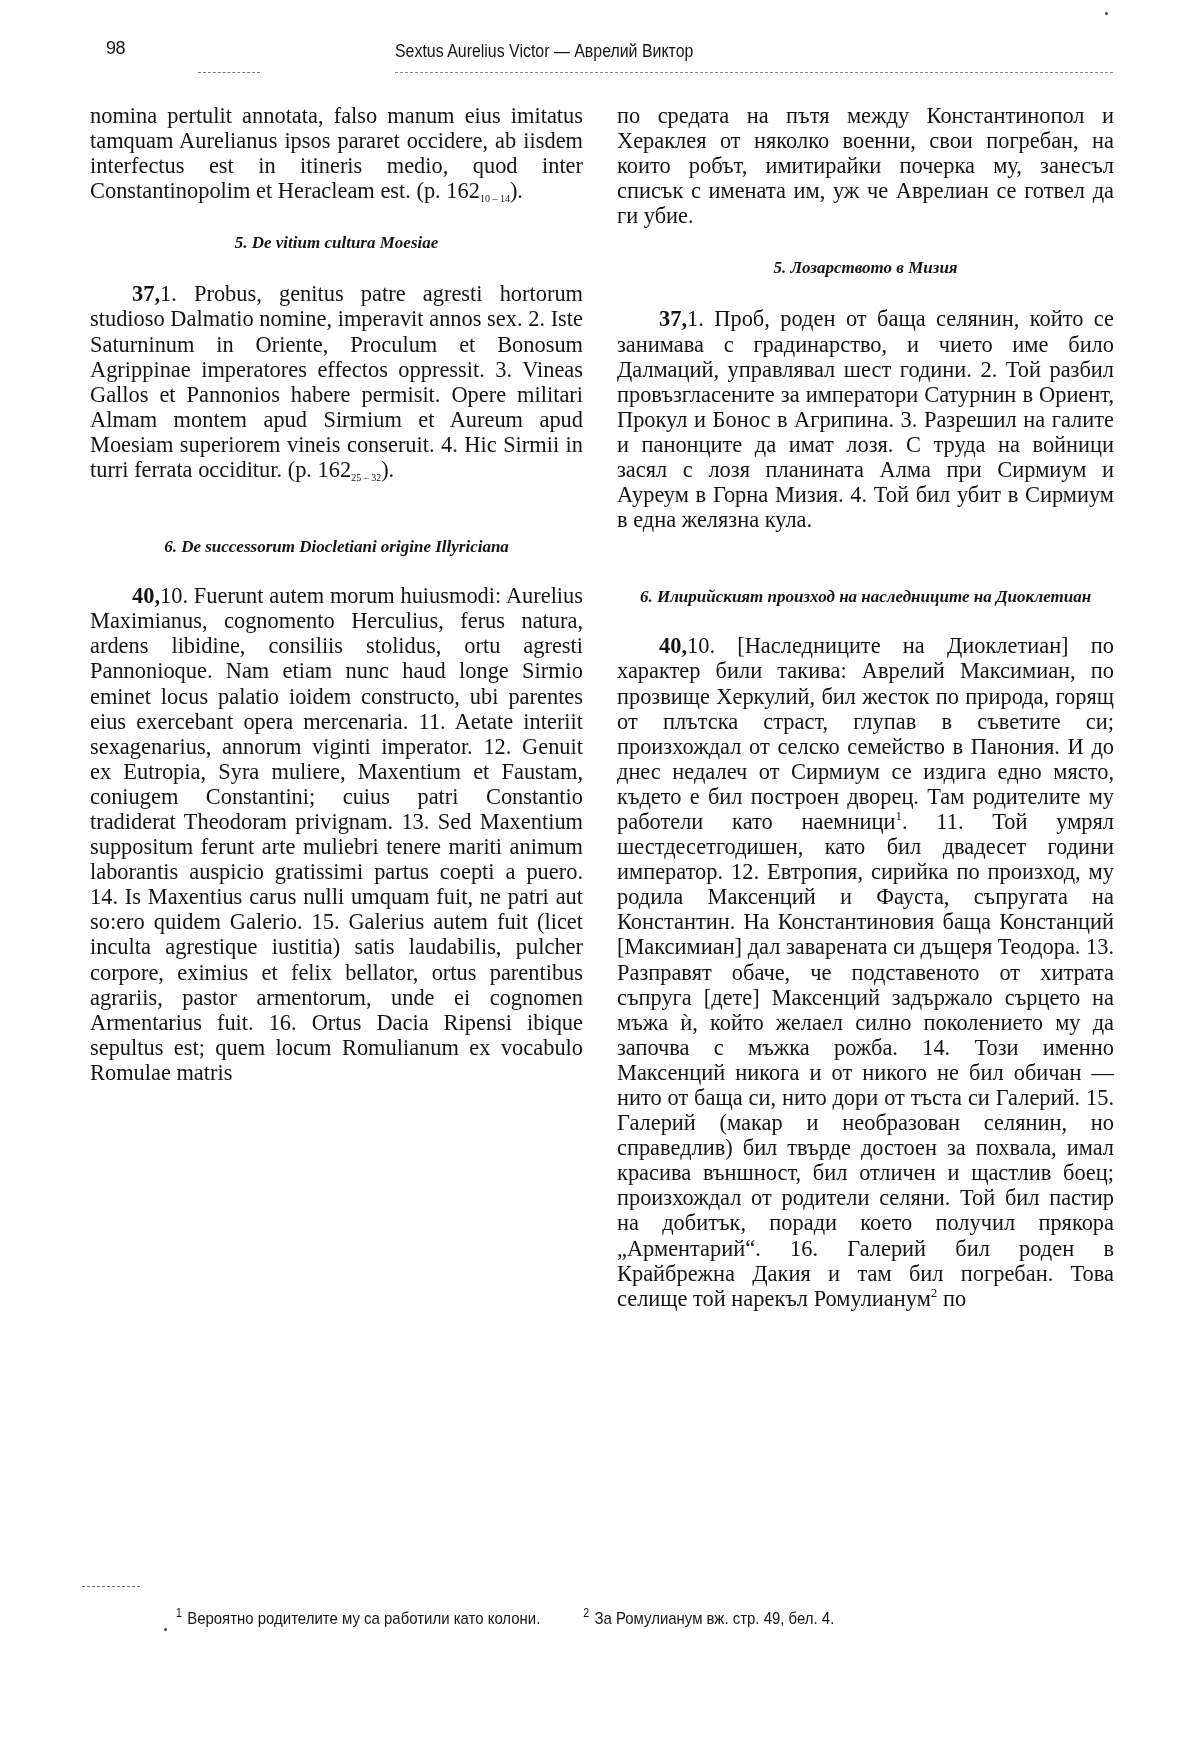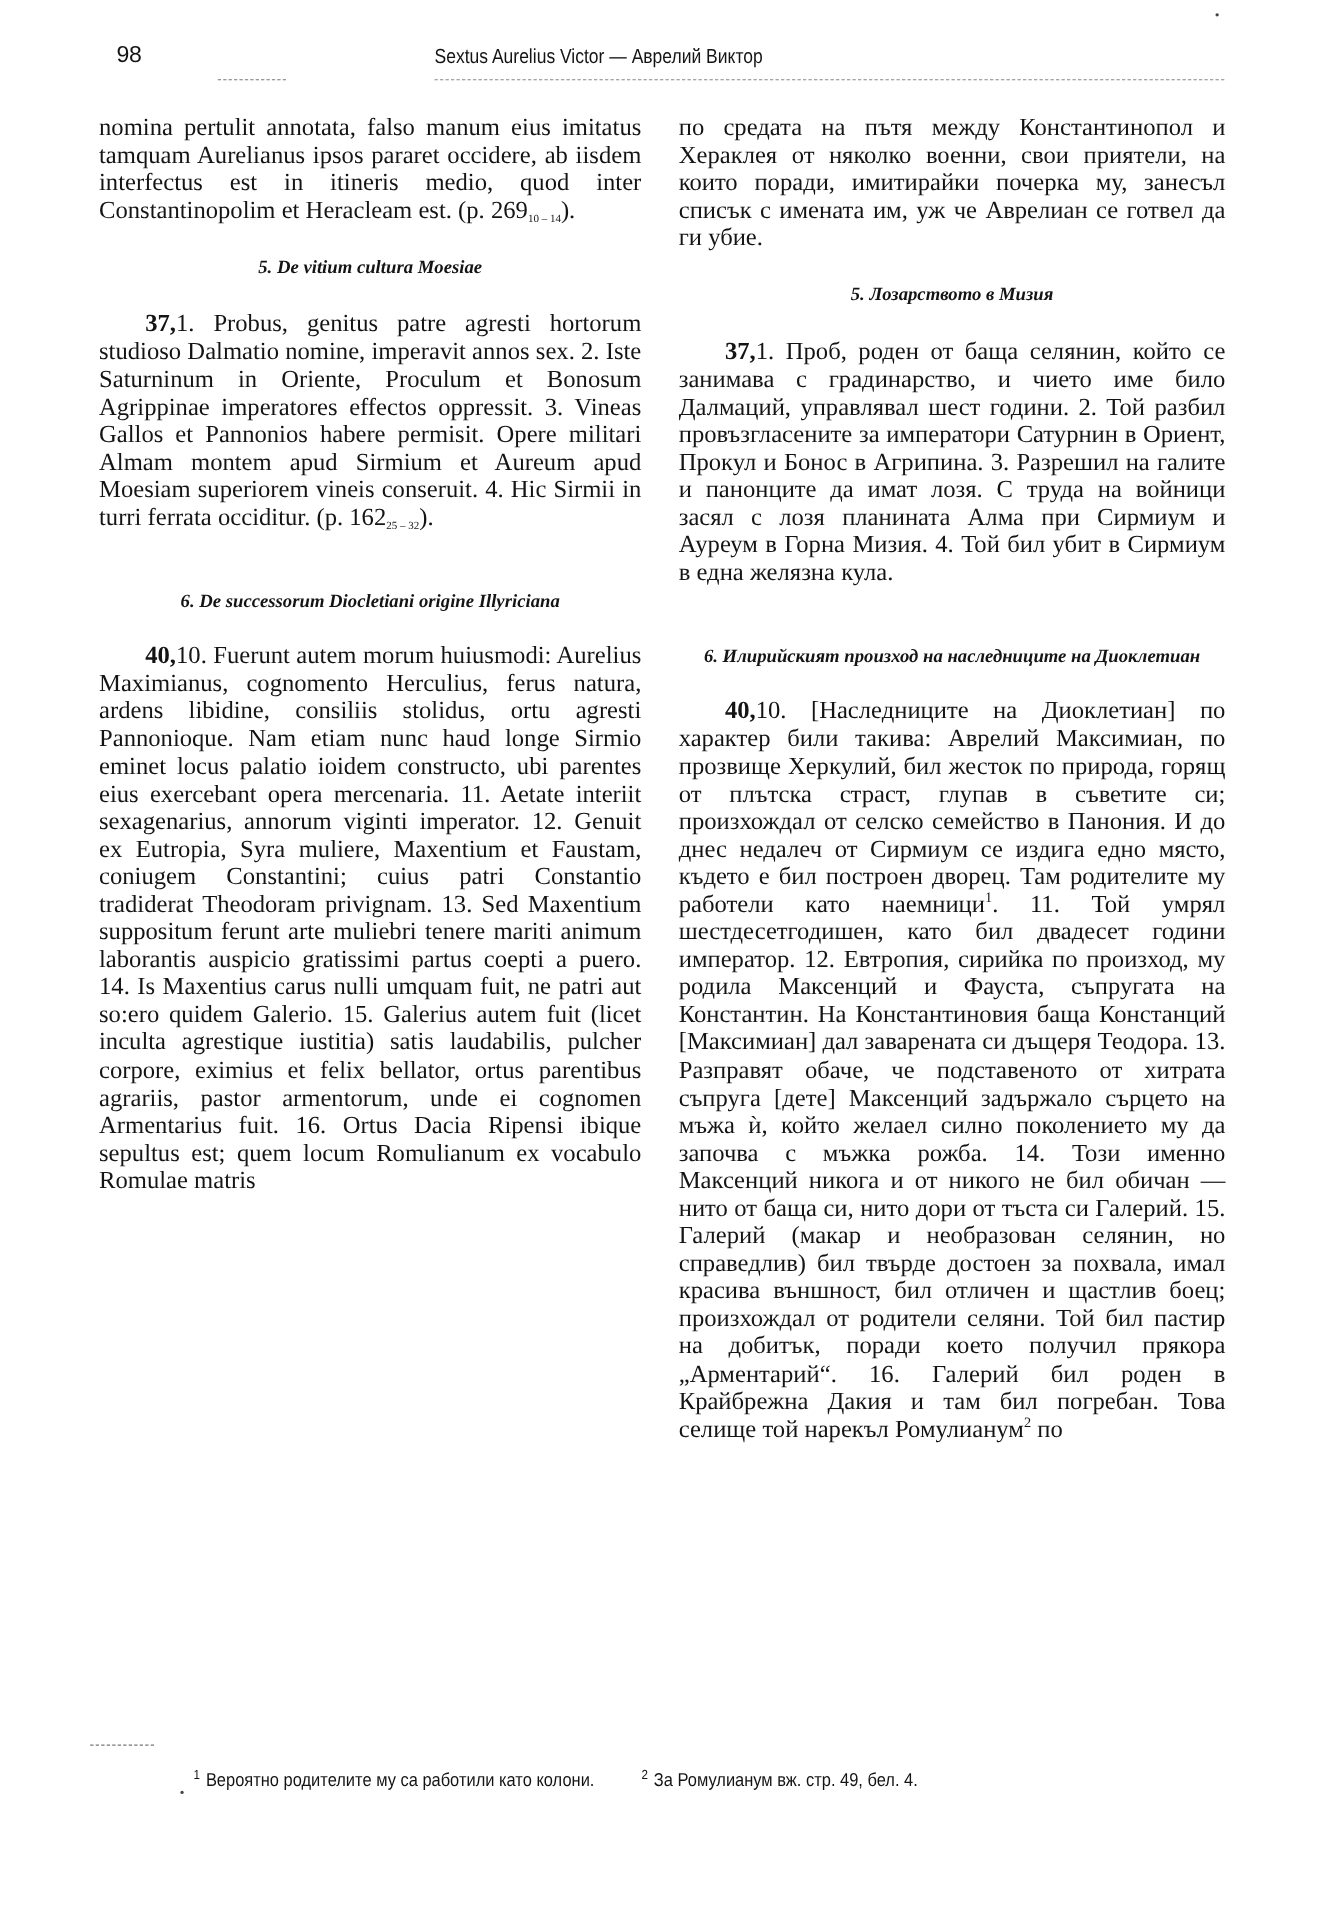--- a/index.html
+++ b/index.html
@@ -4,21 +4,21 @@
 <style>
   html, body { margin: 0; padding: 0; background: #ffffff; }
   body {
     width: 1200px; height: 1738px; position: relative; overflow: hidden;
     font-family: "Liberation Serif", "DejaVu Serif", serif;
     color: #141414;
   }
   .page-number {
     position: absolute; left: 106px; top: 38px;
     font-family: "Liberation Sans Narrow", "Liberation Sans", sans-serif;
-    font-size: 21px; letter-spacing: -0.5px;
+    font-size: 18px; letter-spacing: -0.5px;
   }
   .running-head {
     position: absolute; left: 395px; top: 40px;
     font-family: "Liberation Sans", sans-serif;
     font-size: 18.5px; transform: scaleX(0.86); transform-origin: left top;
     white-space: nowrap;
   }
   .head-rule-left {
     position: absolute; left: 198px; top: 72px; width: 62px; height: 0;
     border-top: 1px dashed #777;
@@ -63,33 +63,33 @@
 </style>
 </head>
 <body>
 
 <div class="page-number">98</div>
 <div class="running-head">Sextus Aurelius Victor — Аврелий Виктор</div>
 <div class="head-rule-left"></div>
 <div class="head-rule"></div>
 
 <div class="column col-latin">
-  <p class="para"><span>nomina pertulit annotata, falso manum eius imitatus tamquam Aurelianus ipsos pararet occidere, ab iisdem interfectus est in itineris medio, quod inter Constantinopolim et Heracleam est. (p. 269</span><sub>10 – 14</sub><span>).</span></p>
+  <p class="para"><span>nomina pertulit annotata, falso manum eius imitatus tamquam Aurelianus ipsos pararet occidere, ab iisdem interfectus est in itineris medio, quod inter Constantinopolim et Heracleam est. (p. 162</span><sub>10 – 14</sub><span>).</span></p>
   <div class="gap1"></div>
   <h2 class="section-heading">5. De vitium cultura Moesiae</h2>
   <div class="gap2"></div>
   <p class="para indent"><span class="b">37,</span><span>1. Probus, genitus patre agresti hortorum studioso Dalmatio nomine, imperavit annos sex. 2. Iste Saturninum in Oriente, Proculum et Bonosum Agrippinae imperatores effectos oppressit. 3. Vineas Gallos et Pannonios habere permisit. Opere militari Almam montem apud Sirmium et Aureum apud Moesiam superiorem vineis conseruit. 4. Hic Sirmii in turri ferrata occiditur. (p. 162</span><sub>25 – 32</sub><span>).</span></p>
   <div class="gap3"></div>
   <h2 class="section-heading" style="padding:0 30px;">6. De successorum Diocletiani origine Illyriciana</h2>
   <div class="gap4"></div>
   <p class="para indent"><span class="b">40,</span><span>10. Fuerunt autem morum huiusmodi: Aurelius Maximianus, cognomento Herculius, ferus natura, ardens libidine, consiliis stolidus, ortu agresti Pannonioque. Nam etiam nunc haud longe Sirmio eminet locus palatio ioidem constructo, ubi parentes eius exercebant opera mercenaria. 11. Aetate interiit sexagenarius, annorum viginti imperator. 12. Genuit ex Eutropia, Syra muliere, Maxentium et Faustam, coniugem Constantini; cuius patri Constantio tradiderat Theodoram privignam. 13. Sed Maxentium suppositum ferunt arte muliebri tenere mariti animum laborantis auspicio gratissimi partus coepti a puero. 14. Is Maxentius carus nulli umquam fuit, ne patri aut so:ero quidem Galerio. 15. Galerius autem fuit (licet inculta agrestique iustitia) satis laudabilis, pulcher corpore, eximius et felix bellator, ortus parentibus agrariis, pastor armentorum, unde ei cognomen Armentarius fuit. 16. Ortus Dacia Ripensi ibique sepultus est; quem locum Romulianum ex vocabulo Romulae matris</span></p>
 </div>
 
 <div class="column col-bulgarian">
-  <p class="para">по средата на пътя между Константинопол и Хераклея от няколко военни, свои приятели, на които поради, имитирайки почерка му, занесъл списък с имената им, уж че Аврелиан се готвел да ги убие.</p>
+  <p class="para">по средата на пътя между Константинопол и Хераклея от няколко военни, свои погребан, на които робът, имитирайки почерка му, занесъл списък с имената им, уж че Аврелиан се готвел да ги убие.</p>
   <div class="gap1"></div>
   <h2 class="section-heading">5. Лозарството в Мизия</h2>
   <div class="gap2"></div>
   <p class="para indent"><span class="b">37,</span><span>1. Проб, роден от баща селянин, който се занимава с градинарство, и чието име било Далмаций, управлявал шест години. 2. Той разбил провъзгласените за императори Сатурнин в Ориент, Прокул и Бонос в Агрипина. 3. Разрешил на галите и панонците да имат лозя. С труда на войници засял с лозя планината Алма при Сирмиум и Ауреум в Горна Мизия. 4. Той бил убит в Сирмиум в една желязна кула.</span></p>
   <div class="gap3"></div>
   <h2 class="section-heading" style="padding:0 10px;">6. Илирийският произход на наследниците на Диоклетиан</h2>
   <div class="gap4"></div>
   <p class="para indent"><span class="b">40,</span><span>10. [Наследниците на Диоклетиан] по характер били такива: Аврелий Максимиан, по прозвище Херкулий, бил жесток по природа, горящ от плътска страст, глупав в съветите си; произхождал от селско семейство в Панония. И до днес недалеч от Сирмиум се издига едно място, където е бил построен дворец. Там родителите му работели като наемници</span><sup>1</sup><span>. 11. Той умрял шестдесетгодишен, като бил двадесет години император. 12. Евтропия, сирийка по произход, му родила Максенций и Фауста, съпругата на Константин. На Константиновия баща Констанций [Максимиан] дал заварената си дъщеря Теодора. 13. Разправят обаче, че подставеното от хитрата съпруга [дете] Максенций задържало сърцето на мъжа ѝ, който желаел силно поколението му да започва с мъжка рожба. 14. Този именно Максенций никога и от никого не бил обичан — нито от баща си, нито дори от тъста си Галерий. 15. Галерий (макар и необразован селянин, но справедлив) бил твърде достоен за похвала, имал красива външност, бил отличен и щастлив боец; произхождал от родители селяни. Той бил пастир на добитък, поради което получил прякора „Арментарий“. 16. Галерий бил роден в Крайбрежна Дакия и там бил погребан. Това селище той нарекъл Ромулианум</span><sup>2</sup><span> по</span></p>
 </div>
 

